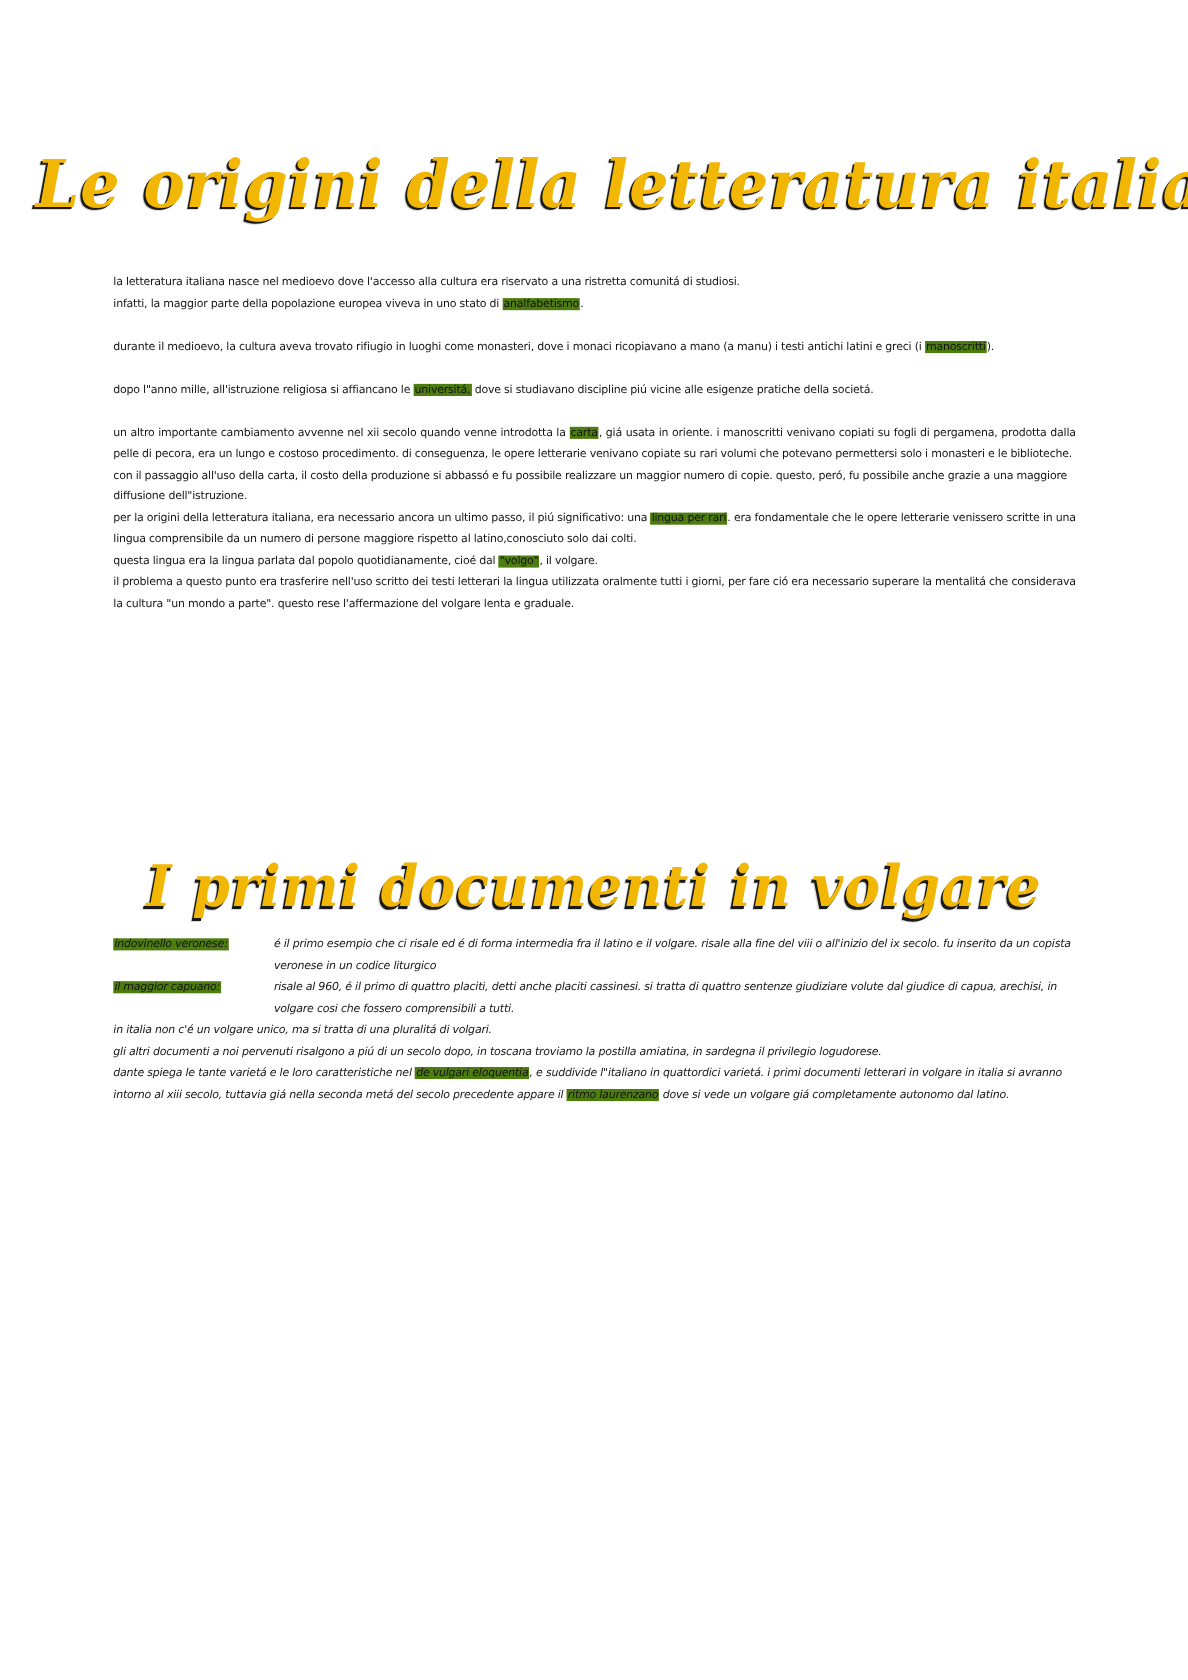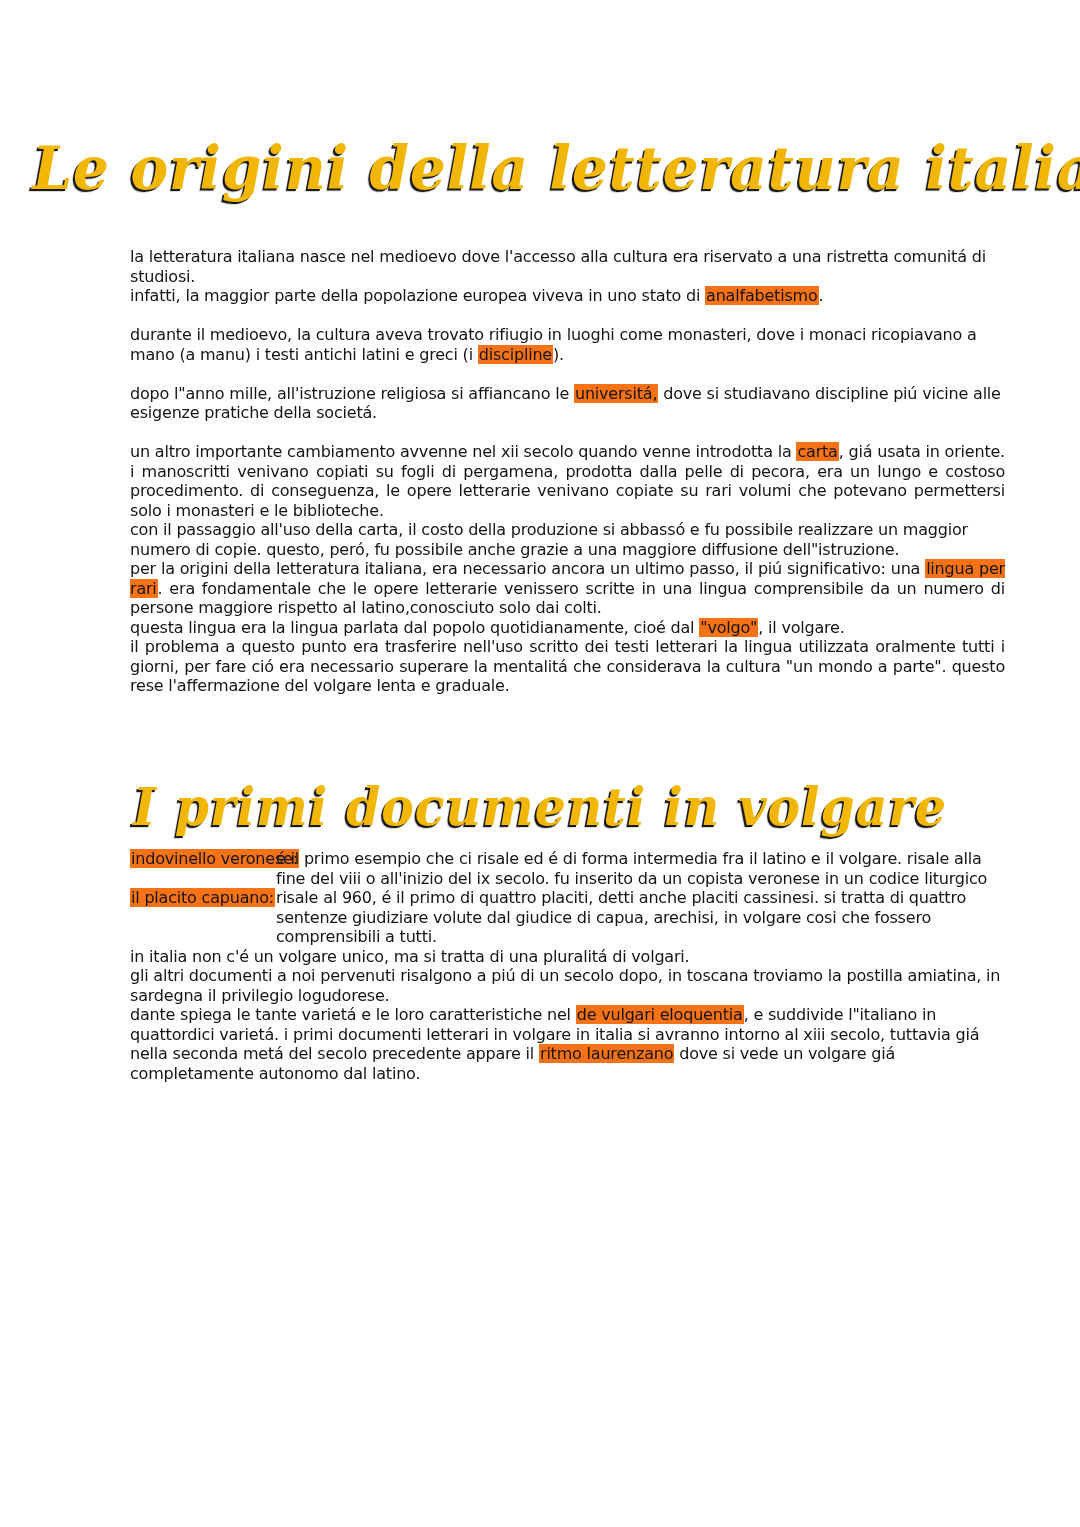--- a/index.html
+++ b/index.html
@@ -44,36 +44,35 @@
     #title-second {
       top: 772px;
       font-size: 52px;
       line-height: 70px;
       transform: scaleX(0.94);
     }
     .body-text {
       position: absolute;
       left: 103px;
       width: 875px;
-      font-size: 16px;
+      font-size: 10px;
       line-height: 19.5px;
       letter-spacing: -0.2px;
-      margin-left: 27px;
     }
     .para {
       margin: 0;
     }
     .justify {
       text-align: justify;
     }
     .gap {
       height: 19.5px;
     }
     .hl {
-      background: #f97316;
+      background: #4d7c0f;
       padding: 0 1px;
     }
     .entry {
       display: flex;
       align-items: flex-start;
     }
     .entry-label {
       width: 146px;
       flex: 0 0 146px;
       white-space: nowrap;
@@ -92,21 +91,21 @@
   <div class="body-text" style="top:247px;">
 
     <p class="para">
       <span>la letteratura italiana nasce nel medioevo dove l'accesso alla cultura  era riservato a una ristretta comunitá di studiosi.</span>
     </p>
     <p class="para">
       <span>infatti, la maggior parte della popolazione europea viveva in uno stato di </span><span class="hl">analfabetismo</span><span>.</span>
     </p>
     <div class="gap"></div>
     <p class="para">
-      <span>durante il medioevo, la cultura aveva trovato rifiugio in luoghi come monasteri, dove i monaci ricopiavano a mano (a manu) i testi antichi latini e greci (i </span><span class="hl">discipline</span><span>).</span>
+      <span>durante il medioevo, la cultura aveva trovato rifiugio in luoghi come monasteri, dove i monaci ricopiavano a mano (a manu) i testi antichi latini e greci (i </span><span class="hl">manoscritti</span><span>).</span>
     </p>
     <div class="gap"></div>
     <p class="para">
       <span>dopo l"anno mille, all'istruzione religiosa si affiancano le </span><span class="hl">universitá,</span><span> dove si studiavano discipline piú vicine alle esigenze pratiche della societá.</span>
     </p>
     <div class="gap"></div>
     <p class="para justify">
       <span>un altro importante cambiamento avvenne nel xii secolo quando venne introdotta la </span><span class="hl">carta</span><span>, giá usata in oriente. i manoscritti venivano copiati su fogli di pergamena, prodotta dalla pelle di pecora, era un lungo e costoso procedimento. di conseguenza, le opere letterarie venivano copiate su rari volumi che potevano permettersi solo i monasteri e le biblioteche.</span>
     </p>
     <p class="para">
@@ -118,27 +117,27 @@
     <p class="para">
       <span>questa lingua era la lingua parlata dal popolo quotidianamente, cioé dal </span><span class="hl">"volgo"</span><span>, il volgare.</span>
     </p>
     <p class="para justify">
       <span>il problema a questo punto era trasferire nell'uso scritto dei testi letterari la lingua utilizzata oralmente tutti i giorni, per fare ció era necessario superare la mentalitá che considerava la cultura "un mondo a parte". questo rese l'affermazione del volgare lenta e graduale.</span>
     </p>
   </div>
 
   <div id="title-second" class="script-title">I primi documenti in volgare</div>
 
-  <div class="body-text" style="top:849px;">
+  <div class="body-text" style="top:849px;font-style:italic;">
     <div class="entry">
       <div class="entry-label"><span class="hl">indovinello veronese:</span></div>
       <div class="entry-text">é il primo esempio che ci risale ed é di forma intermedia fra il latino e il volgare. risale alla fine del viii o all'inizio del ix secolo. fu inserito da un copista veronese in un codice liturgico</div>
     </div>
     <div class="entry">
-      <div class="entry-label"><span class="hl">il placito capuano:</span></div>
+      <div class="entry-label"><span class="hl">il maggior capuano:</span></div>
       <div class="entry-text">risale al 960, é il primo di quattro placiti, detti anche placiti cassinesi. si tratta di quattro sentenze giudiziare volute dal giudice di capua, arechisi, in volgare cosi che fossero comprensibili a tutti.</div>
     </div>
     <p class="para">
       <span>in italia non c'é un volgare unico, ma si tratta di una pluralitá di volgari.</span>
     </p>
     <p class="para">
       <span>gli altri documenti a noi pervenuti risalgono a piú di un secolo dopo, in toscana troviamo la postilla amiatina, in sardegna il privilegio logudorese.</span>
     </p>
     <p class="para">
       <span>dante spiega le tante varietá e le loro caratteristiche nel </span><span class="hl">de vulgari eloquentia</span><span>, e suddivide l"italiano in quattordici varietá. i primi documenti letterari in volgare in italia si avranno intorno al xiii secolo, tuttavia giá nella seconda metá del secolo precedente appare il </span><span class="hl">ritmo laurenzano</span><span> dove si vede un volgare giá completamente autonomo dal latino.</span>

